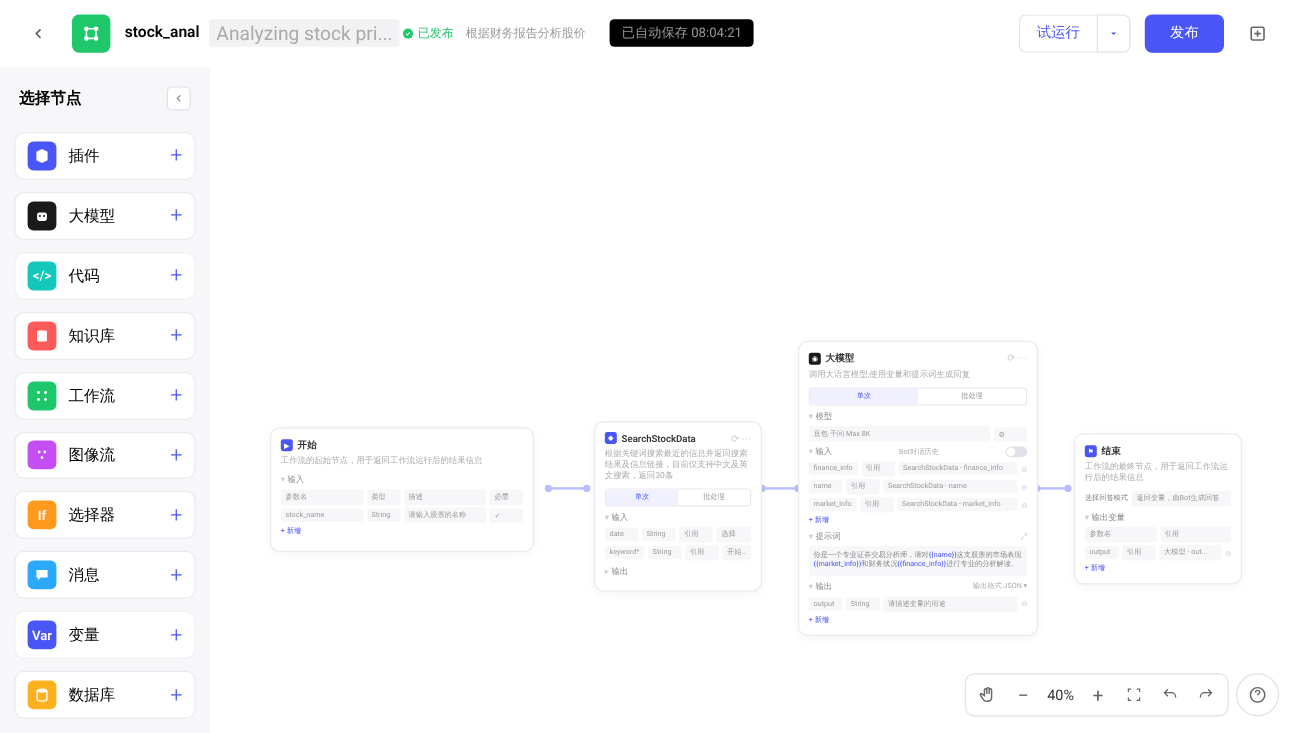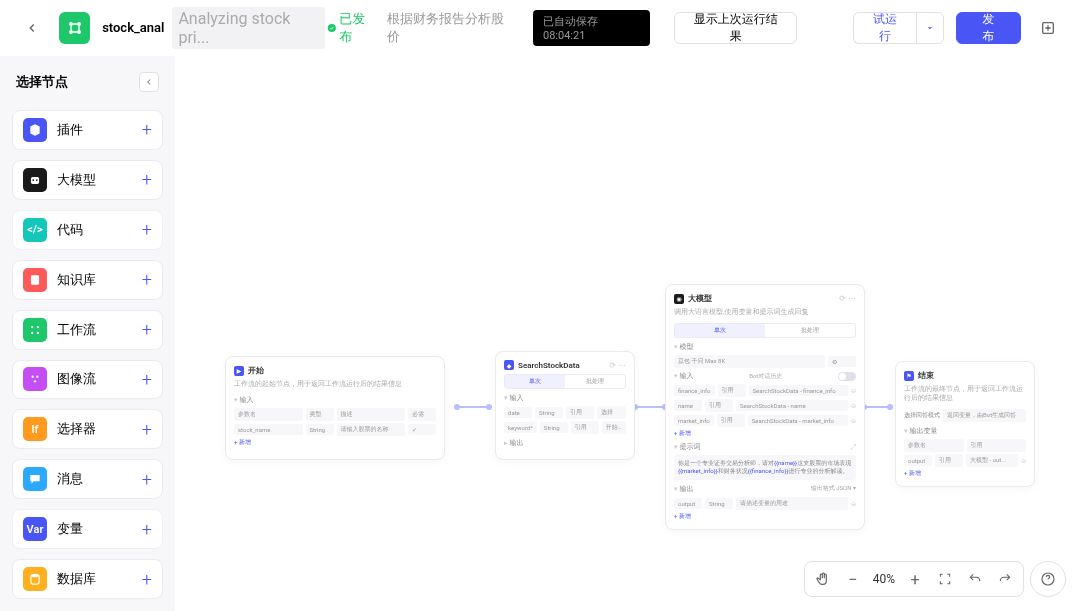--- a/index.html
+++ b/index.html
@@ -5,21 +5,21 @@
     * { margin: 0; padding: 0; box-sizing: border-box; font-family: -apple-system, BlinkMacSystemFont, "Segoe UI", Roboto, sans-serif; }
     body { background: #fff; width: 1080px; height: 611px; overflow: hidden; position: relative; }
     
     .topbar { height: 56px; display: flex; align-items: center; padding: 0 16px; border-bottom: 1px solid transparent; gap: 12px; }
     .back-btn { width: 32px; height: 32px; display: flex; align-items: center; justify-content: center; cursor: pointer; color: #666; }
     .app-icon { width: 32px; height: 32px; background: #1ec76a; border-radius: 6px; display: flex; align-items: center; justify-content: center; color: #fff; }
     .app-info { display: flex; flex-direction: row; gap: 2px; }
     .app-title-row { display: flex; align-items: center; gap: 8px; }
     .app-title { font-size: 13px; font-weight: 600; }
     .app-hint { font-size: 16px; color: #aaa; background: #f2f2f5; padding: 2px 6px; border-radius: 3px; }
-    .app-meta-row { display: flex; align-items: center; gap: 10px; font-size: 13px; color: #999; }
+    .app-meta-row { display: flex; align-items: center; gap: 10px; font-size: 10px; color: #999; }
     .status-published { color: #1ec76a; display: inline-flex; align-items: center; gap: 3px; }
     .autosave { font-size: 11px; color: #999; background: #000000; padding: 4px 10px; border-radius: 4px; margin-left: 8px; }
     .topbar-spacer { flex: 1; }
     .btn { height: 32px; padding: 0 14px; border-radius: 6px; border: 1px solid #e0e0e8; background: #fff; font-size: 12px; cursor: pointer; display: inline-flex; align-items: center; gap: 6px; }
     .btn-primary { background: #4955f5; border-color: #4955f5; color: #fff; padding: 0 20px; }
     .btn-split { display: flex; margin-left: 44px; }
     .btn-split .btn-main { border-radius: 6px 0 0 6px; border-right: none; color: #4955f5; }
     .btn-split .btn-caret { border-radius: 0 6px 6px 0; padding: 0 8px; color: #4955f5; }
     .top-icon-btn { width: 32px; height: 32px; display: flex; align-items: center; justify-content: center; border: 1px solid #e0e0e8; border-radius: 6px; cursor: pointer; color: #666; }
     
@@ -110,21 +110,20 @@
             <circle cx="12" cy="12" r="10"></circle>
             <path d="M8 12l3 3 5-6" stroke="#fff" stroke-width="2" fill="none"></path>
           </svg>
         <span>已发布</span>
       </span>
       <span>根据财务报告分析股价</span>
     </div>
   </div>
   <span class="autosave">已自动保存 08:04:21</span>
   <div class="topbar-spacer"></div>
-  <button class="btn">显示上次运行结果</button>
   <div class="btn-split">
     <button class="btn btn-main">试运行</button>
     <button class="btn btn-caret">
       <svg width="10" height="10" viewBox="0 0 24 24" fill="currentColor">
           <path d="M7 10l5 5 5-5z"></path>
         </svg>
     </button>
   </div>
   <button class="btn btn-primary">发布</button>
   <div class="top-icon-btn" style="border:none;">
@@ -265,20 +264,21 @@
         <div class="fn-add-btn">+ 新增</div>
       </div>
     </div>
 
     <div class="flow-node" style="left:320px; top:295px; width:140px;">
       <div class="fn-header">
         <div class="fn-icon" style="background:#4955f5">◆</div>
         <span class="fn-title">SearchStockData</span>
         <span class="fn-right-icons">⟳ ⋯</span>
       </div>
+      <div class="fn-desc">根据关键词搜索最近的信息并返回搜索结果及信息链接，目前仅支持中文及英文搜索，返回30条</div>
       <div class="fn-tabs">
         <div class="fn-tab active">单次</div>
         <div class="fn-tab">批处理</div>
       </div>
       <div class="fn-section-title">
           <span class="fn-chev">▾</span>
           <span>输入</span>
         </div>
       <div class="fn-row">
         <div class="fn-cell small">date</div>

